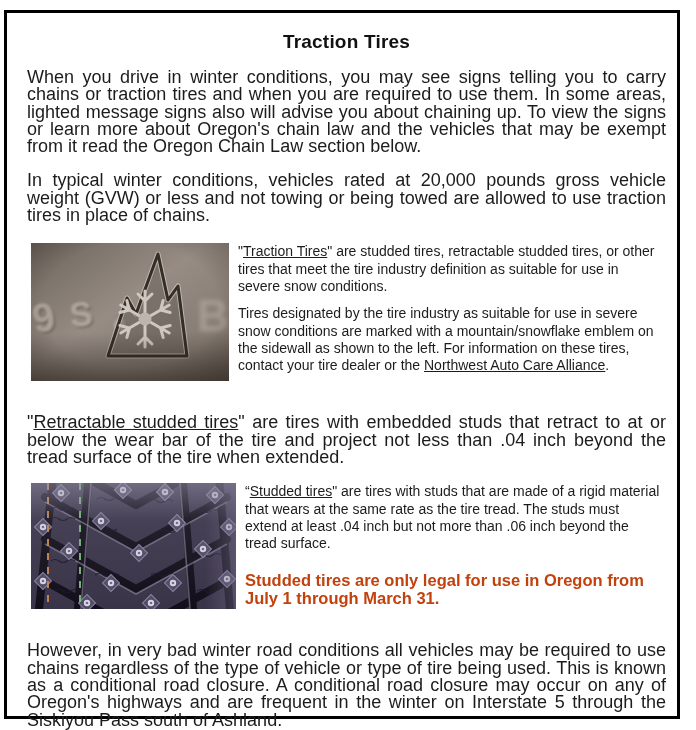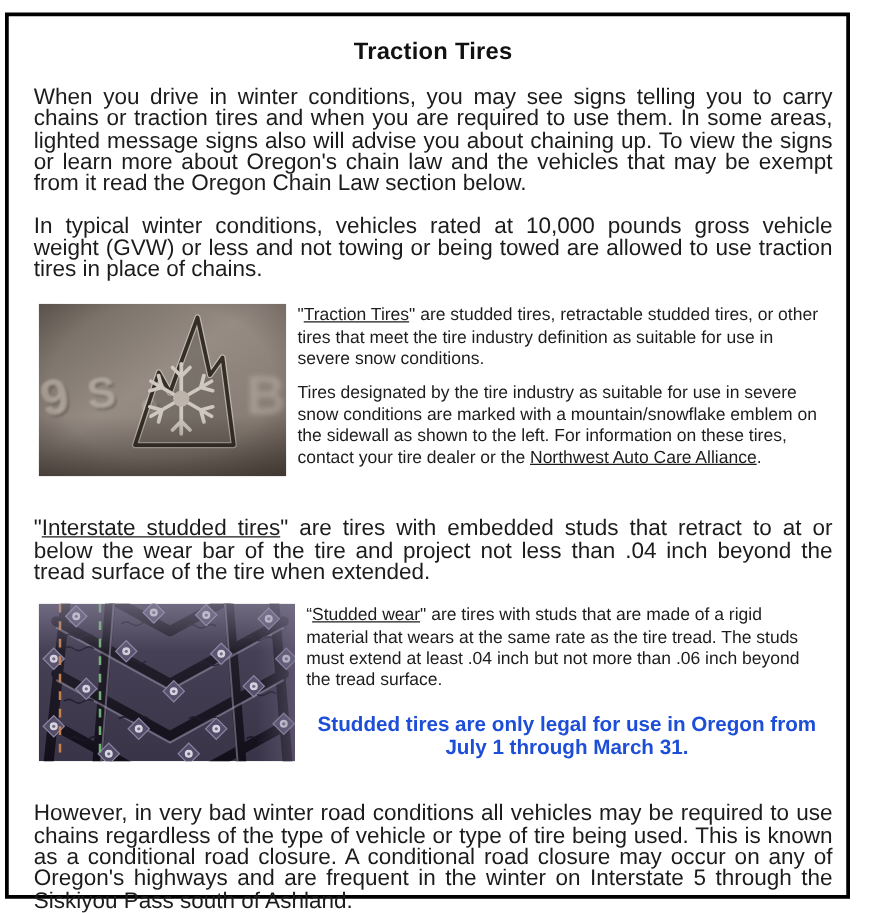--- a/index.html
+++ b/index.html
@@ -24,35 +24,35 @@
   }
   p.body-par.tight{margin-bottom:19px;}
   .media-row{display:flex;align-items:flex-start;margin:0 4px 24px 4px;}
   .media-row.second{margin-bottom:33px;}
   .media-img{flex:0 0 auto;display:block;}
   .media-text{flex:1 1 auto;margin-left:9px;font-size:14px;line-height:17.3px;text-align:left;}
   .media-text p{margin:0 0 10px 0;}
   .media-text p:last-child{margin-bottom:16px;}
   .doc-link{color:inherit;text-decoration:underline;cursor:pointer;}
   .notice{
-    margin-top:18px;text-align:center;
-    font-size:16.5px;line-height:18.5px;font-weight:bold;color:#1d4ed8;
+    margin-top:18px;text-align:left;
+    font-size:16.5px;line-height:18.5px;font-weight:bold;color:#c2410c;
   }
   .retract-par{margin-bottom:10px;}
 </style>
 </head>
 <body>
 
 <div class="frame">
 
   <h1 class="doc-title">Traction Tires</h1>
 
   <p class="body-par">When you drive in winter conditions, you may see signs telling you to carry chains or traction tires and when you are required to use them. In some areas, lighted message signs also will advise you about chaining up. To view the signs or learn more about Oregon's chain law and the vehicles that may be exempt from it read the Oregon Chain Law section below.</p>
 
-  <p class="body-par tight">In typical winter conditions, vehicles rated at 10,000 pounds gross vehicle weight (GVW) or less and not towing or being towed are allowed to use traction tires in place of chains.</p>
+  <p class="body-par tight">In typical winter conditions, vehicles rated at 20,000 pounds gross vehicle weight (GVW) or less and not towing or being towed are allowed to use traction tires in place of chains.</p>
 
   <div class="media-row">
     <svg class="media-img" width="198" height="138" viewBox="0 0 198 138" aria-hidden="true">
       <defs>
         <linearGradient id="sw" x1="0" y1="0" x2="1" y2="1">
           <stop offset="0" stop-color="#6e655d"></stop>
           <stop offset="0.45" stop-color="#968c84"></stop>
           <stop offset="1" stop-color="#7c7269"></stop>
         </linearGradient>
         <linearGradient id="swBottom" x1="0" y1="0" x2="0" y2="1">
@@ -103,21 +103,21 @@
       <rect width="198" height="138" fill="url(#swBottom)"></rect>
       <rect width="198" height="138" fill="url(#vig)"></rect>
     </svg>
 
     <div class="media-text">
       <p><span>"</span><a class="doc-link">Traction Tires</a><span>" are studded tires, retractable studded tires, or other tires that meet the tire industry definition as suitable for use in severe snow conditions.</span></p>
       <p><span>Tires designated by the tire industry as suitable for use in severe snow conditions are marked with a mountain/snowflake emblem on the sidewall as shown to the left. For information on these tires, contact your tire dealer or the </span><a class="doc-link">Northwest Auto Care Alliance</a><span>.</span></p>
     </div>
   </div>
 
-  <p class="body-par retract-par"><span>"</span><a class="doc-link">Interstate studded tires</a><span>" are tires with embedded studs that retract to at or below the wear bar of the tire and project not less than .04 inch beyond the tread surface of the tire when extended.</span></p>
+  <p class="body-par retract-par"><span>"</span><a class="doc-link">Retractable studded tires</a><span>" are tires with embedded studs that retract to at or below the wear bar of the tire and project not less than .04 inch beyond the tread surface of the tire when extended.</span></p>
 
   <div class="media-row second">
     <svg class="media-img" width="205" height="126" viewBox="0 0 205 126" aria-hidden="true">
       <defs>
         <linearGradient id="treadLight" x1="0" y1="0" x2="0" y2="1">
           <stop offset="0" stop-color="rgba(158,152,176,0.55)"></stop>
           <stop offset="0.3" stop-color="rgba(158,152,176,0.12)"></stop>
           <stop offset="1" stop-color="rgba(158,152,176,0)"></stop>
         </linearGradient>
         <linearGradient id="treadSide" x1="0" y1="0" x2="1" y2="0">
@@ -249,21 +249,21 @@
           </g>
       </g>
 
       <line x1="17" y1="0" x2="17" y2="126" stroke="#cf8549" stroke-width="2" stroke-dasharray="7 7" opacity="0.95"></line>
       <line x1="49" y1="0" x2="49" y2="126" stroke="#7cc47f" stroke-width="2" stroke-dasharray="7 7" opacity="0.9"></line>
       <rect width="205" height="126" fill="url(#treadLight)"></rect>
       <rect width="205" height="126" fill="url(#treadSide)"></rect>
     </svg>
 
     <div class="media-text">
-      <p><span>“</span><a class="doc-link">Studded wear</a><span>" are tires with studs that are made of a rigid material that wears at the same rate as the tire tread. The studs must extend at least .04 inch but not more than .06 inch beyond the tread surface.</span></p>
+      <p><span>“</span><a class="doc-link">Studded tires</a><span>" are tires with studs that are made of a rigid material that wears at the same rate as the tire tread. The studs must extend at least .04 inch but not more than .06 inch beyond the tread surface.</span></p>
       <div class="notice">
         <span>Studded tires are only legal for use in Oregon from</span><br>
         <span>July 1 through March 31.</span>
       </div>
     </div>
   </div>
 
   <p class="body-par">However, in very bad winter road conditions all vehicles may be required to use chains regardless of the type of vehicle or type of tire being used. This is known as a conditional road closure. A conditional road closure may occur on any of Oregon's highways and are frequent in the winter on Interstate 5 through the Siskiyou Pass south of Ashland.</p>
 
 </div>

